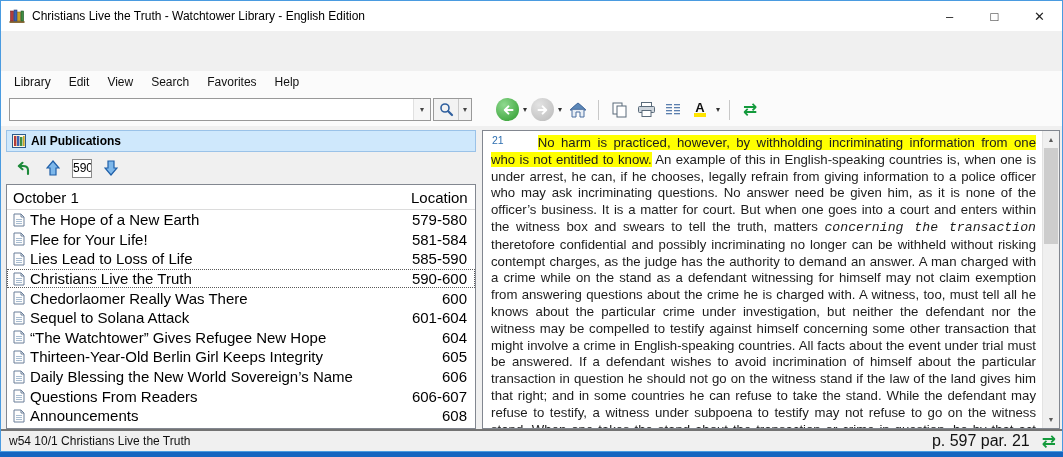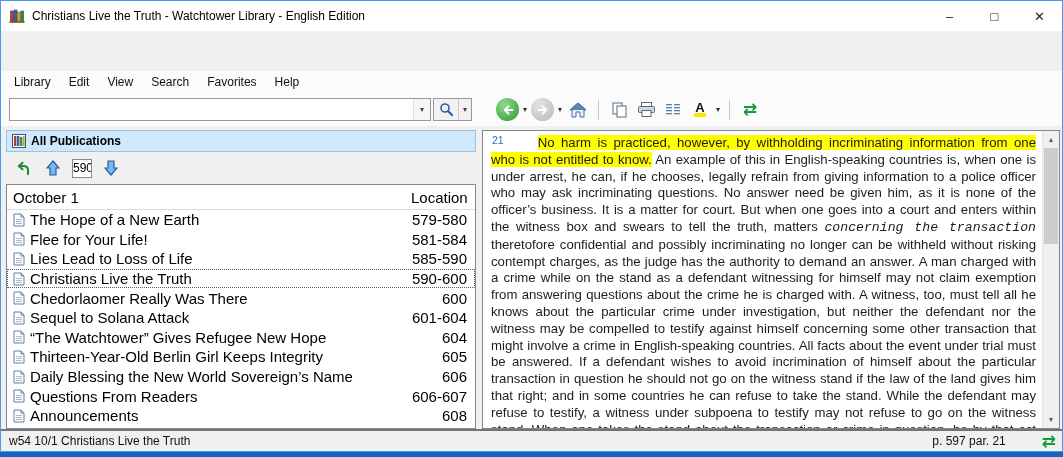--- a/index.html
+++ b/index.html
@@ -86,21 +86,21 @@
                border-left:1px solid #e3e3e3; }
   .sb-btn { height:17px; display:flex; align-items:center; justify-content:center;
             font-size:7px; color:#5a5a5a; }
   .sb-btn.down { position:absolute; bottom:0; left:0; right:0; }
   .sb-thumb { position:absolute; top:17px; left:1px; right:1px; height:96px; background:#cdcdcd; }
 
   
   .statusbar { height:22px; background:#f0f0f0; border-top:2px solid #737373; display:flex;
                align-items:center; padding:0 6px 0 8px; flex:0 0 auto; }
   .status-left { font-size:12px; color:#111; flex:1; white-space:nowrap; overflow:hidden; }
-  .status-right { font-size:12px; color:#111; margin-right:36px; }
+  .status-right { font-size:16px; color:#111; margin-right:12px; }
   .status-sync { display:flex; align-items:center; }
 </style>
 </head>
 <body>
 
 <div class="screen">
   <div class="window">
 
     <div class="titlebar">
       <span class="app-icon">

